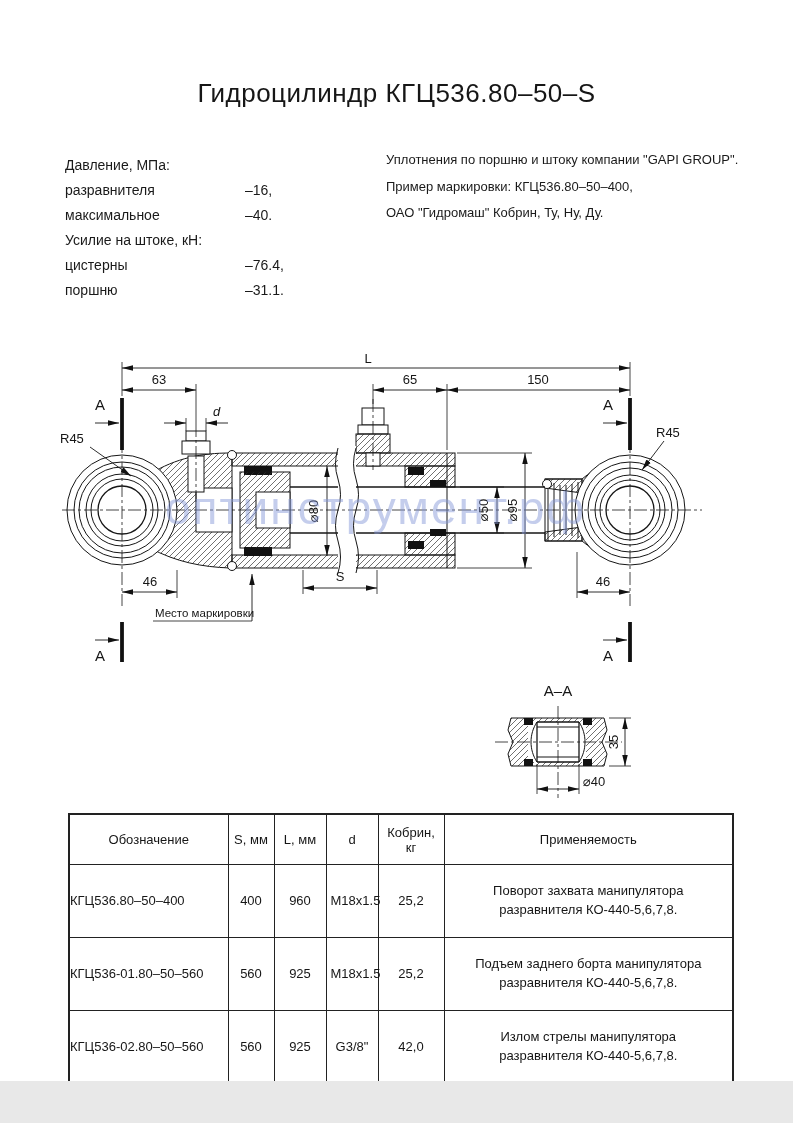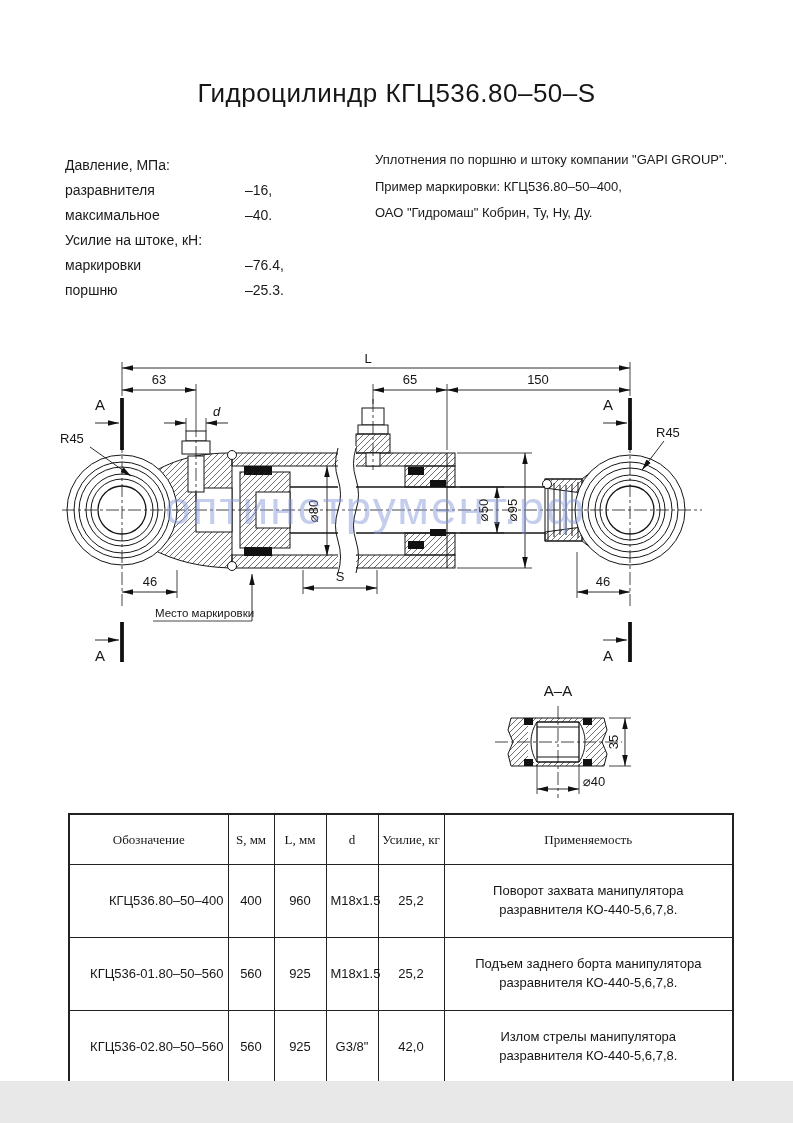--- a/index.html
+++ b/index.html
@@ -2,65 +2,65 @@
 <html><head>
 <meta charset="utf-8">
 <style>
   html,body{margin:0;padding:0;background:#e8e8e8;}
   .page{position:relative;width:793px;height:1081px;background:#ffffff;margin:0 auto;overflow:hidden;
         font-family:"Liberation Sans","DejaVu Sans",sans-serif;color:#111;}
   .title{position:absolute;top:78px;left:0;width:100%;text-align:center;
          font-size:26px;letter-spacing:0.5px;color:#161616;}
   .specs{position:absolute;left:65px;top:153px;display:grid;grid-template-columns:180px auto;
          font-size:14px;line-height:25px;color:#1a1a1a;}
-  .notes{position:absolute;left:375px;top:147px;font-size:13px;line-height:26.5px;color:#1a1a1a;}
+  .notes{position:absolute;left:386px;top:147px;font-size:13px;line-height:26.5px;color:#1a1a1a;}
   .watermark{position:absolute;left:165px;top:481px;font-size:46px;letter-spacing:2px;
              color:rgba(132,150,216,0.48);z-index:5;white-space:nowrap;pointer-events:none;}
   svg.drawing{position:absolute;left:0;top:0;z-index:1;}
   svg .thin{stroke:#161616;stroke-width:1;fill:none;}
   svg .med{stroke:#161616;stroke-width:1.3;fill:none;}
   svg .wfill{fill:#ffffff;stroke:#161616;stroke-width:1;}
   svg .hfill{fill:url(#hatch);stroke:#161616;stroke-width:1;}
   svg .blk{fill:#111;stroke:none;}
   svg .cl{stroke:#161616;stroke-width:0.8;fill:none;stroke-dasharray:13 3 3 3;}
   svg .dim{stroke:#161616;stroke-width:0.9;fill:none;}
   svg .ext{stroke:#161616;stroke-width:0.8;fill:none;}
   svg .thickmark{stroke:#111;stroke-width:3.8;fill:none;}
   svg text{fill:#161616;font-family:"Liberation Sans","DejaVu Sans",sans-serif;font-size:13px;}
   svg text.big{font-size:15px;}
   svg text.sm{font-size:11.5px;}
   .specTable{position:absolute;left:68px;top:813px;border-collapse:collapse;table-layout:fixed;
              width:664px;font-size:13px;color:#161616;z-index:2;background:transparent;}
   .specTable,.specTable th,.specTable td{border:1.5px solid #222;}
   .specTable{border-width:2px;}
-  .specTable th{font-weight:normal;height:49px;text-align:center;vertical-align:middle;padding:0 3px;font-family:Liberation Serif, serif;}
+  .specTable th{font-weight:normal;height:49px;text-align:center;vertical-align:middle;padding:0 3px;}
   .specTable td{height:50px;text-align:center;vertical-align:middle;padding:1px 4px;line-height:1.45;}
-  .specTable td.desig{text-align:right;padding-left:10px;}
+  .specTable td.desig{text-align:left;padding-left:0;}
   .specTable td.app{padding:11px 14px;}
 </style>
 </head>
 <body>
 
 <div class="page">
 
   <div class="title">Гидроцилиндр КГЦ536.80–50–S</div>
 
   <div class="specs">
     <span>Давление, МПа:</span>
       <span></span>
     <span>разравнителя</span>
       <span>–16,</span>
     <span>максимальное</span>
       <span>–40.</span>
     <span>Усилие на штоке, кН:</span>
       <span></span>
-    <span>маркировки</span>
+    <span>цистерны</span>
       <span>–76.4,</span>
     <span>поршню</span>
-      <span>–25.3.</span>
+      <span>–31.1.</span>
   </div>
 
   <div class="notes">
     <div>Уплотнения по поршню и штоку компании "GAPI GROUP".</div>
     <div>Пример маркировки: КГЦ536.80–50–400,</div>
     <div>ОАО "Гидромаш" Кобрин, Ту, Ну, Ду.</div>
   </div>
 
   <svg class="drawing" width="793" height="1123" viewBox="0 0 793 1123">
     <defs>
@@ -263,21 +263,21 @@
       <col style="width:52px">
         <col style="width:66px">
         <col style="width:289px">
     </colgroup>
     <thead>
       <tr>
         <th>Обозначение</th>
         <th>S, мм</th>
         <th>L, мм</th>
         <th>d</th>
-        <th>Усилие, кг</th>
+        <th>Кобрин, кг</th>
         <th>Применяемость</th>
       </tr>
     </thead>
     <tbody>
       <tr>
         <td class="desig">КГЦ536.80–50–400</td>
         <td>400</td>
         <td>960</td>
         <td>М18х1.5</td>
         <td>25,2</td>

